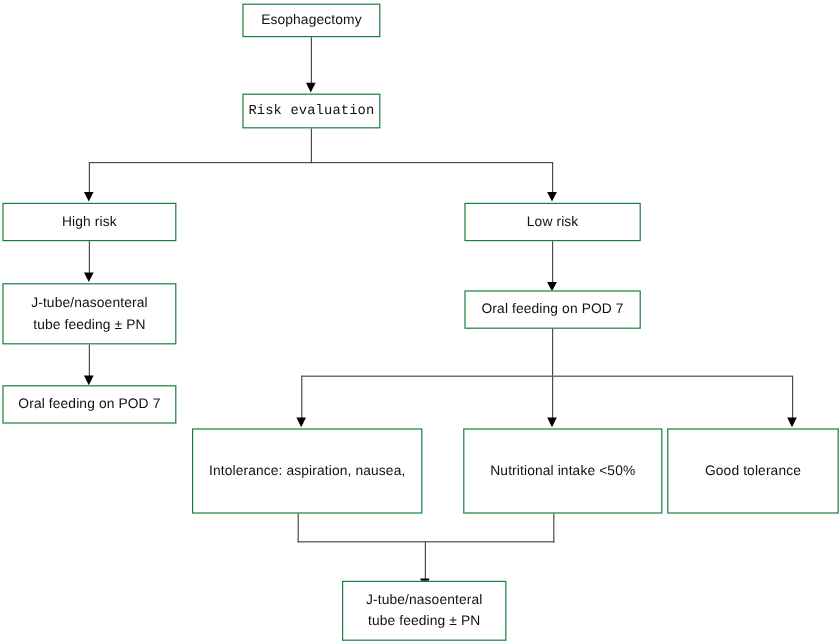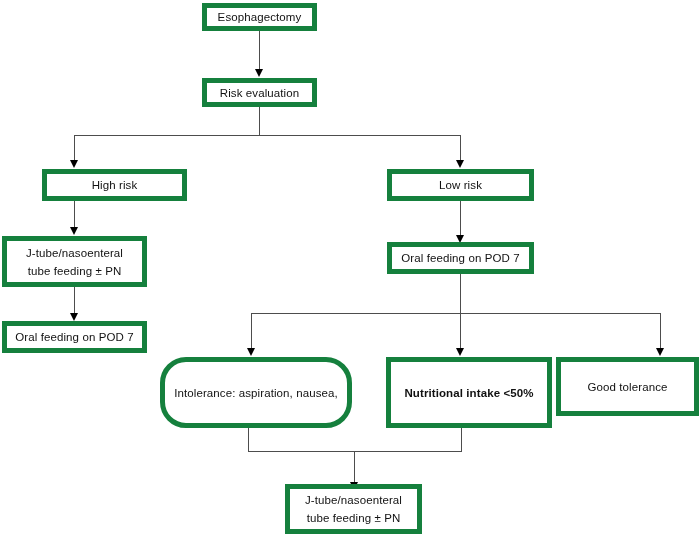--- a/index.html
+++ b/index.html
@@ -11,21 +11,21 @@
     position: relative;
     width: 700px;
     height: 537px;
     background: #ffffff;
     font-family: "Liberation Sans", "DejaVu Sans", sans-serif;
     overflow: hidden;
   }
   .node {
     position: absolute;
     box-sizing: border-box;
-    border: 5px solid #15803d;
+    border: 1px solid #15803d;
     background: #ffffff;
     color: #111111;
     display: flex;
     flex-direction: column;
     align-items: center;
     justify-content: center;
     text-align: center;
     font-size: 11.5px;
     line-height: 18px;
     letter-spacing: 0.1px;
@@ -96,54 +96,54 @@
   <div class="vline" style="left:248px; top:427px; height:25px;"></div>
   <div class="vline" style="left:461px; top:427px; height:25px;"></div>
   <div class="hline" style="left:248px; top:451px; width:214px;"></div>
   <div class="vline" style="left:354px; top:451px; height:33px;"></div>
   <div class="arrow" style="left:350px; top:482px;"></div>
 
   <div class="node" style="left:202px; top:3px; width:115px; height:28px;">
     <span class="ln">Esophagectomy</span>
   </div>
 
-  <div class="node" style="left:202px; top:78px; width:115px; height:29px;">
+  <div class="node" style="left:202px; top:78px; width:115px; height:29px;font-family:Liberation Mono, monospace;">
     <span class="ln">Risk evaluation</span>
   </div>
 
-  <div class="node" style="left:2px; top:169px; width:145px; height:32px;margin-left:40px;">
+  <div class="node" style="left:2px; top:169px; width:145px; height:32px;">
     <span class="ln">High risk</span>
   </div>
 
   <div class="node" style="left:387px; top:169px; width:147px; height:32px;">
     <span class="ln">Low risk</span>
   </div>
 
   <div class="node" style="left:2px; top:236px; width:145px; height:51px;">
     <span class="ln">J-tube/nasoenteral</span>
     <span class="ln">tube feeding ± PN</span>
   </div>
 
   <div class="node" style="left:2px; top:321px; width:145px; height:32px;">
     <span class="ln">Oral feeding on POD 7</span>
   </div>
 
   <div class="node" style="left:387px; top:242px; width:147px; height:32px;">
     <span class="ln">Oral feeding on POD 7</span>
   </div>
 
-  <div class="node" style="left:160px; top:357px; width:192px; height:71px;border-radius:26px;">
+  <div class="node" style="left:160px; top:357px; width:192px; height:71px;">
     <span class="ln">Intolerance: aspiration, nausea,</span>
   </div>
 
-  <div class="node" style="left:386px; top:357px; width:166px; height:71px;font-weight:bold;">
+  <div class="node" style="left:386px; top:357px; width:166px; height:71px;">
     <span class="ln">Nutritional intake &lt;50%</span>
   </div>
 
-  <div class="node" style="left:556px; top:357px; width:143px; height:59px;">
+  <div class="node" style="left:556px; top:357px; width:143px; height:71px;">
     <span class="ln">Good tolerance</span>
   </div>
 
   <div class="node" style="left:285px; top:484px; width:137px; height:50px;">
     <span class="ln">J-tube/nasoenteral</span>
     <span class="ln">tube feeding ± PN</span>
   </div>
 
 </div>
 

